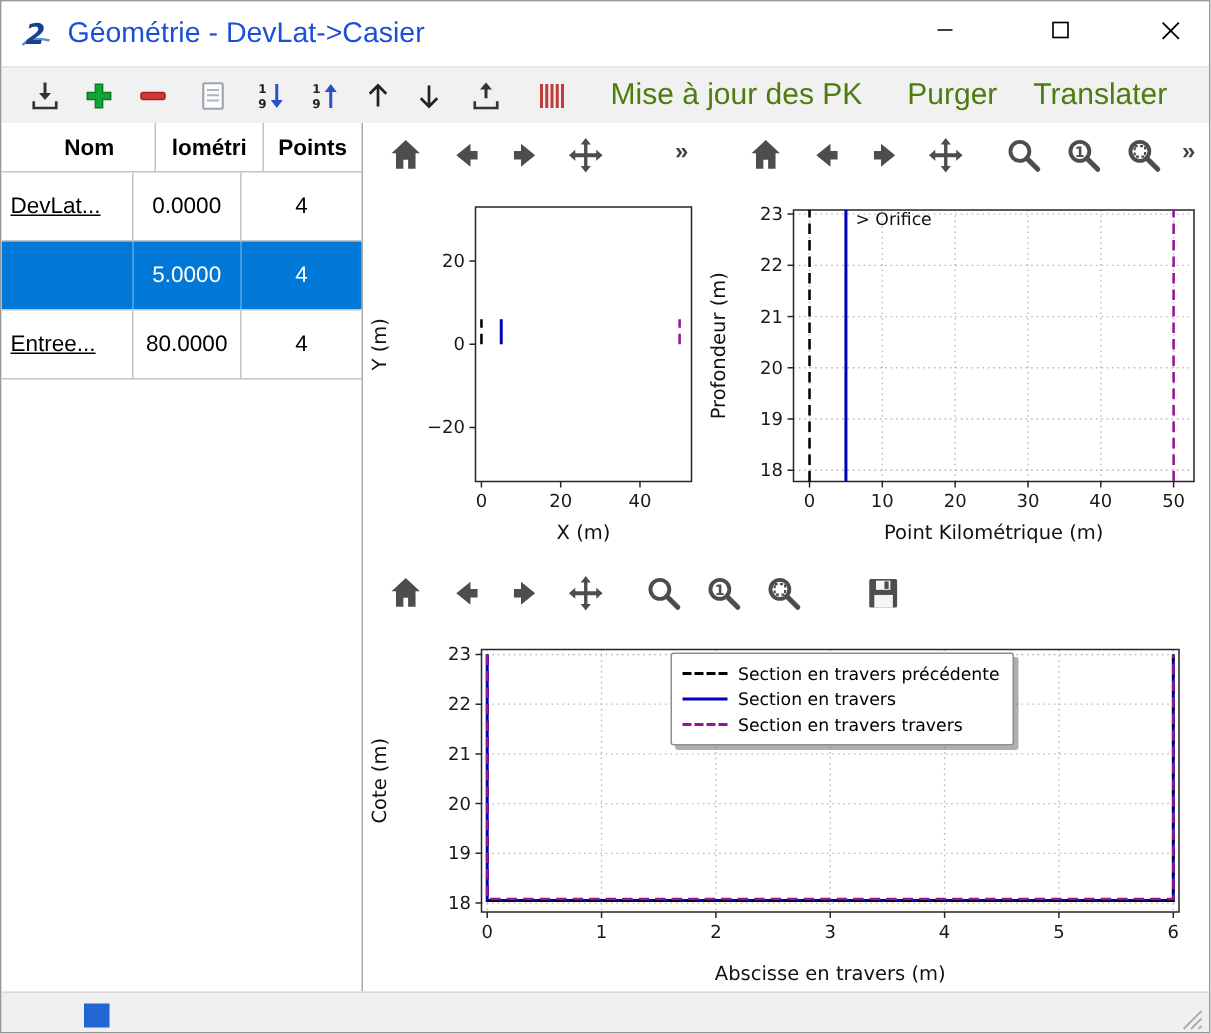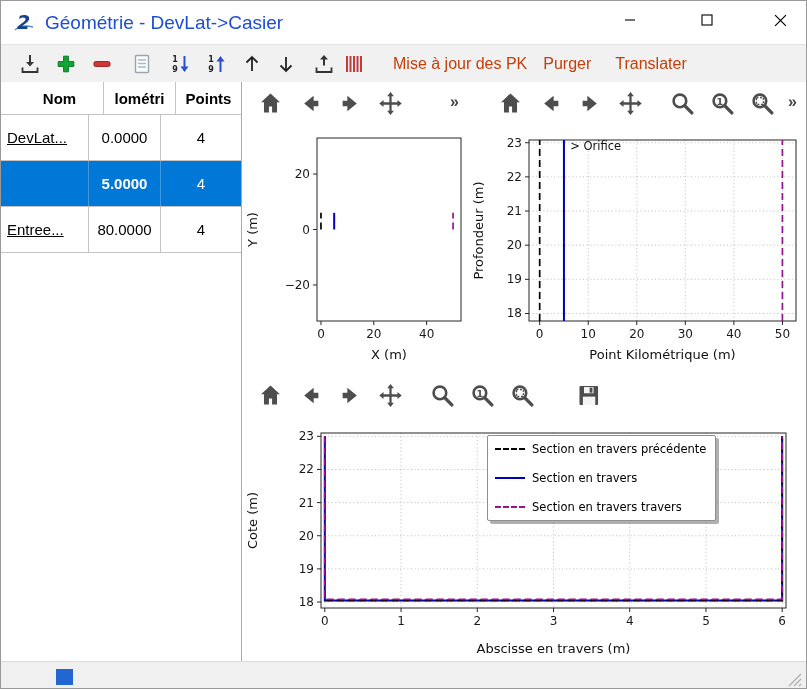--- a/index.html
+++ b/index.html
@@ -11,22 +11,22 @@
   .app-icon{margin-left:11px;width:24px;height:24px;display:flex;align-items:center;justify-content:center;}
   .title-text{margin-left:9px;font-size:19px;color:#1d4ed8;}
   .win-btn{position:absolute;top:0;width:56px;height:38px;display:flex;align-items:center;justify-content:center;}
   .wb-min{left:601px;} .wb-max{left:678px;} .wb-close{left:751px;}
 
   
   .toolbar{position:absolute;left:0;top:43px;right:0;height:37px;background:#f1f1f1;
     border-top:1px solid #e4e4e4;border-bottom:1px solid #d6d6d6;display:flex;align-items:center;padding-left:14px;box-sizing:content-box;}
   .tbtn{width:30px;height:30px;display:flex;align-items:center;justify-content:center;border-radius:3px;flex:0 0 auto;}
   .tbtn svg{width:24px;height:24px;}
-  .taction{font-size:16px;color:#c2410c;padding:4px 8px;border-radius:3px;white-space:nowrap;flex:0 0 auto;text-align:center;}
-  .ml4{margin-left:4px}.ml6{margin-left:6px}.ml8{margin-left:8px}.ml10{margin-left:10px}.ml14{}.ml16{margin-left:16px}
+  .taction{font-size:20px;color:#4d7c0f;padding:4px 8px;border-radius:3px;white-space:nowrap;flex:0 0 auto;text-align:center;}
+  .ml4{margin-left:4px}.ml6{margin-left:6px}.ml8{margin-left:8px}.ml10{margin-left:10px}.ml14{margin-left:14px}.ml16{margin-left:16px}
 
   
   .left-panel{position:absolute;left:0;top:81px;width:241px;height:579px;background:#fff;border-right:1px solid #a9a9a9;box-sizing:border-box;}
   .thead{display:flex;height:32px;border-bottom:1px solid #c4c4c4;font-weight:bold;font-size:15px;padding-left:15px;}
   .trow{display:flex;height:45px;font-size:15px;border-bottom:1px solid #c4c4c4;}
   .cell{display:flex;align-items:center;justify-content:center;box-sizing:border-box;border-right:1px solid #c4c4c4;overflow:hidden;color:#000;}
   .c-nom{width:88px;} .c-pk{width:72px;} .c-points{flex:1;border-right:none;}
   .trow .c-nom{justify-content:flex-start;padding-left:6px;text-decoration:underline;}
   .trow.selected .cell{color:#fff;border-right-color:rgba(255,255,255,0.25);}
 
@@ -34,21 +34,21 @@
   .plots-panel{position:absolute;left:241px;top:81px;width:566px;height:579px;background:#ffffff;}
   .mpl-toolbar{position:absolute;display:flex;align-items:center;gap:6px;}
   .mbtn{width:34px;height:34px;display:flex;align-items:center;justify-content:center;border-radius:3px;}
   .mbtn svg{width:27px;height:27px;}
   .mpl-overflow{position:absolute;font-size:16px;color:#444;font-weight:bold;line-height:1;}
   .chart{position:absolute;background:transparent;}
   svg text{font-family:"DejaVu Sans","Liberation Sans",sans-serif;}
 
   
   .legend{position:absolute;left:446px;top:434px;background:#fff;border:1px solid #8f8f8f;border-radius:2px;
-    box-shadow:3px 3px 0 rgba(110,110,110,0.55);padding:5px 9px 6px 7px;display:flex;flex-direction:column;gap:14px;z-index:5;margin-left:40px;}
+    box-shadow:3px 3px 0 rgba(110,110,110,0.55);padding:5px 9px 6px 7px;display:flex;flex-direction:column;gap:2px;z-index:5;}
   .legend-row{display:flex;align-items:center;gap:7px;height:15px;}
   .legend-line{width:30px;height:0;}
   .legend-label{font-size:11.5px;color:#000;white-space:nowrap;font-family:"DejaVu Sans","Liberation Sans",sans-serif;}
 
   
   .status-bar{position:absolute;left:0;top:660px;right:0;height:29px;background:#f0f0f0;border-top:1px solid #dadada;box-sizing:border-box;}
   .status-blue-box{position:absolute;left:55px;top:7px;width:17px;height:16px;background:#2166d1;}
   .resize-grip{position:absolute;right:4px;bottom:3px;}
 </style>
 </head>
@@ -152,21 +152,21 @@
       <div class="cell c-pk">lométri</div>
       <div class="cell c-points">Points</div>
     </div>
     <div class="trow">
       <div class="cell c-nom">DevLat...</div>
       <div class="cell c-pk">0.0000</div>
       <div class="cell c-points">4</div>
     </div>
     <div class="trow selected">
       <div class="cell c-nom" style="background: rgb(0, 120, 215);"></div>
-      <div class="cell c-pk" style="background: rgb(0, 120, 215); font-weight: bold;">5.0000</div>
+      <div class="cell c-pk" style="background: rgb(0, 120, 215);">5.0000</div>
       <div class="cell c-points" style="background: rgb(0, 120, 215);">4</div>
     </div>
     <div class="trow">
       <div class="cell c-nom">Entree...</div>
       <div class="cell c-pk">80.0000</div>
       <div class="cell c-points">4</div>
     </div>
   </div>
 
   <div class="plots-panel">

